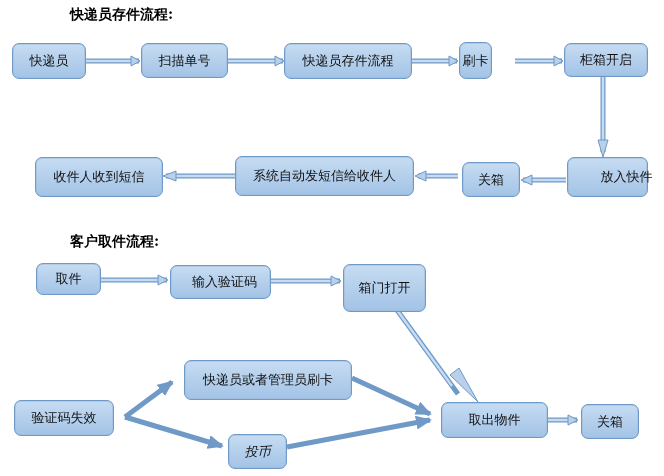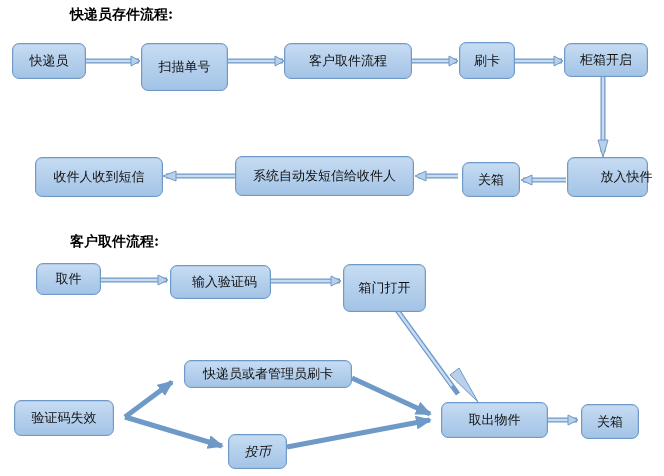--- a/index.html
+++ b/index.html
@@ -82,29 +82,29 @@
   </g>
   <g stroke="#6f99c6" stroke-width="5" fill="none">
     <line x1="125" y1="417" x2="172" y2="382" marker-end="url(#ahb)"></line>
     <line x1="125" y1="417" x2="222" y2="446" marker-end="url(#ahb)"></line>
     <line x1="352" y1="378" x2="430" y2="414" marker-end="url(#ahb)"></line>
     <line x1="287" y1="447" x2="430" y2="420" marker-end="url(#ahb)"></line>
   </g>
 </svg>
 
 <div class="box" style="left:12px; top:43px; width:74px; height:36px;">快递员</div>
-<div class="box" style="left:141px; top:43px; width:87px; height:48px;">扫描单号</div>
-<div class="box" style="left:284px; top:43px; width:128px; height:36px;">客户取件流程</div>
-<div class="box" style="left:459px; top:42px; width:56px; height:37px;">刷卡</div>
+<div class="box" style="left:141px; top:43px; width:87px; height:35px;">扫描单号</div>
+<div class="box" style="left:284px; top:43px; width:128px; height:36px;">快递员存件流程</div>
+<div class="box" style="left:459px; top:42px; width:33px; height:37px;">刷卡</div>
 <div class="box" style="left:564px; top:43px; width:84px; height:34px;">柜箱开启</div>
 <div class="box" style="left:567px; top:157px; width:81px; height:40px;padding-left:38px;">放入快件</div>
 <div class="box" style="left:462px; top:162px; width:58px; height:35px;">关箱</div>
 <div class="box" style="left:235px; top:156px; width:179px; height:40px;">系统自动发短信给收件人</div>
 <div class="box" style="left:35px; top:157px; width:128px; height:40px;text-align:center;">收件人收到短信</div>
 
 <div class="box" style="left:36px; top:263px; width:65px; height:32px;">取件</div>
 <div class="box" style="left:170px; top:265px; width:101px; height:34px;padding-left:8px;">输入验证码</div>
 <div class="box" style="left:343px; top:264px; width:83px; height:48px;">箱门打开</div>
 <div class="box" style="left:14px; top:400px; width:100px; height:36px;">验证码失效</div>
-<div class="box" style="left:184px; top:360px; width:168px; height:28px;">快递员或者管理员刷卡</div>
+<div class="box" style="left:184px; top:360px; width:168px; height:40px;">快递员或者管理员刷卡</div>
 <div class="box" style="left:228px; top:434px; width:59px; height:35px;font-style:italic;">投币</div>
 <div class="box" style="left:441px; top:402px; width:107px; height:36px;">取出物件</div>
 <div class="box" style="left:581px; top:404px; width:58px; height:35px;">关箱</div>
 
 </body></html>

